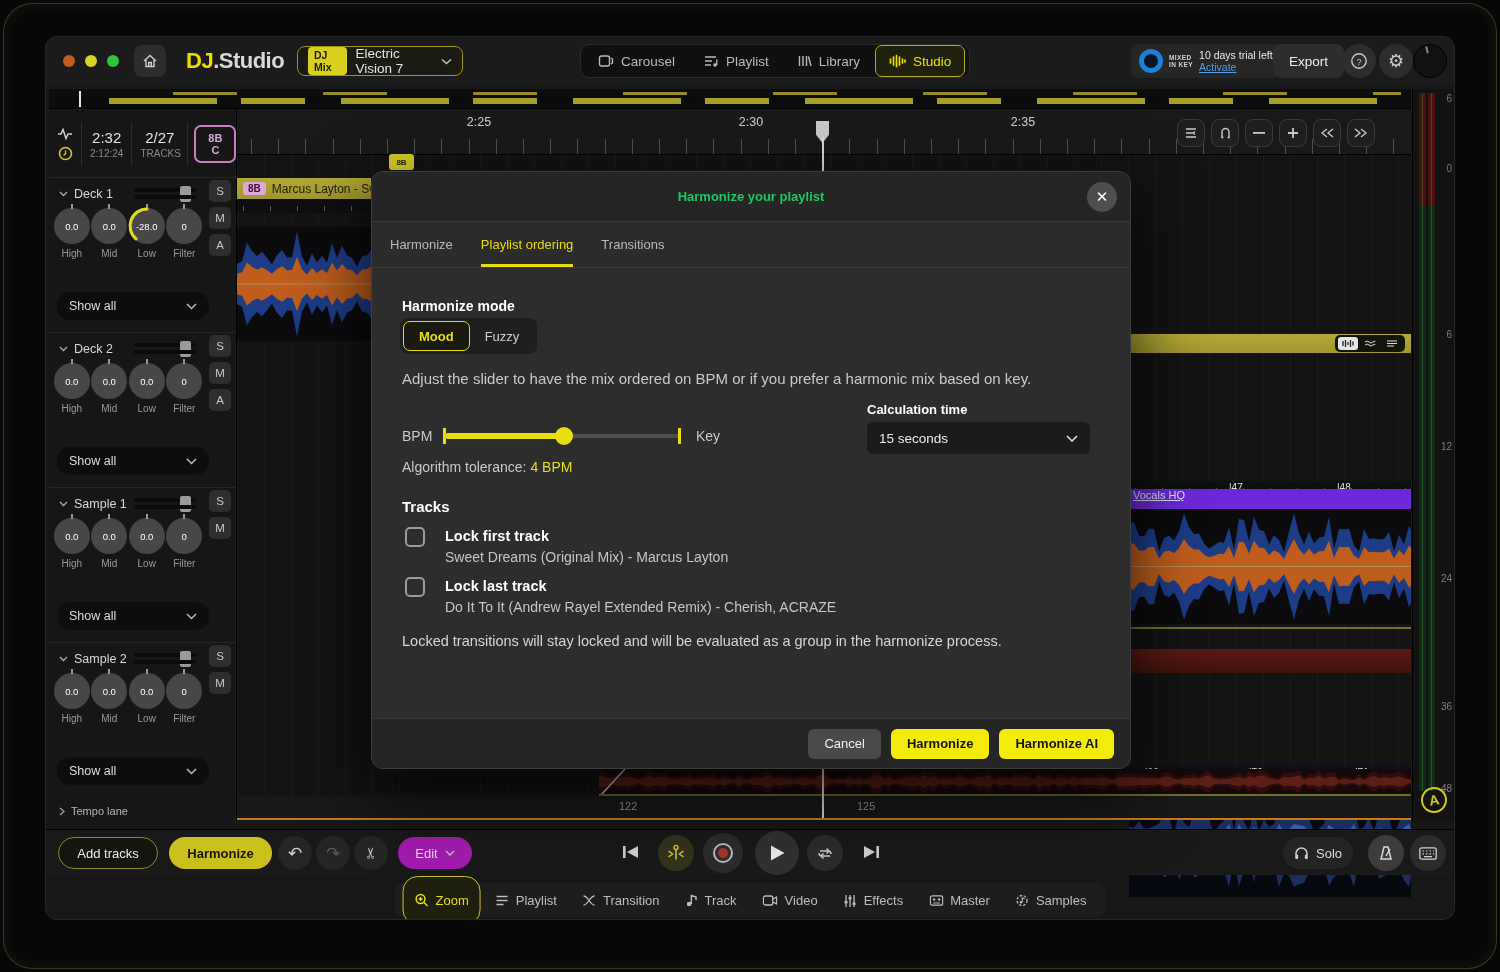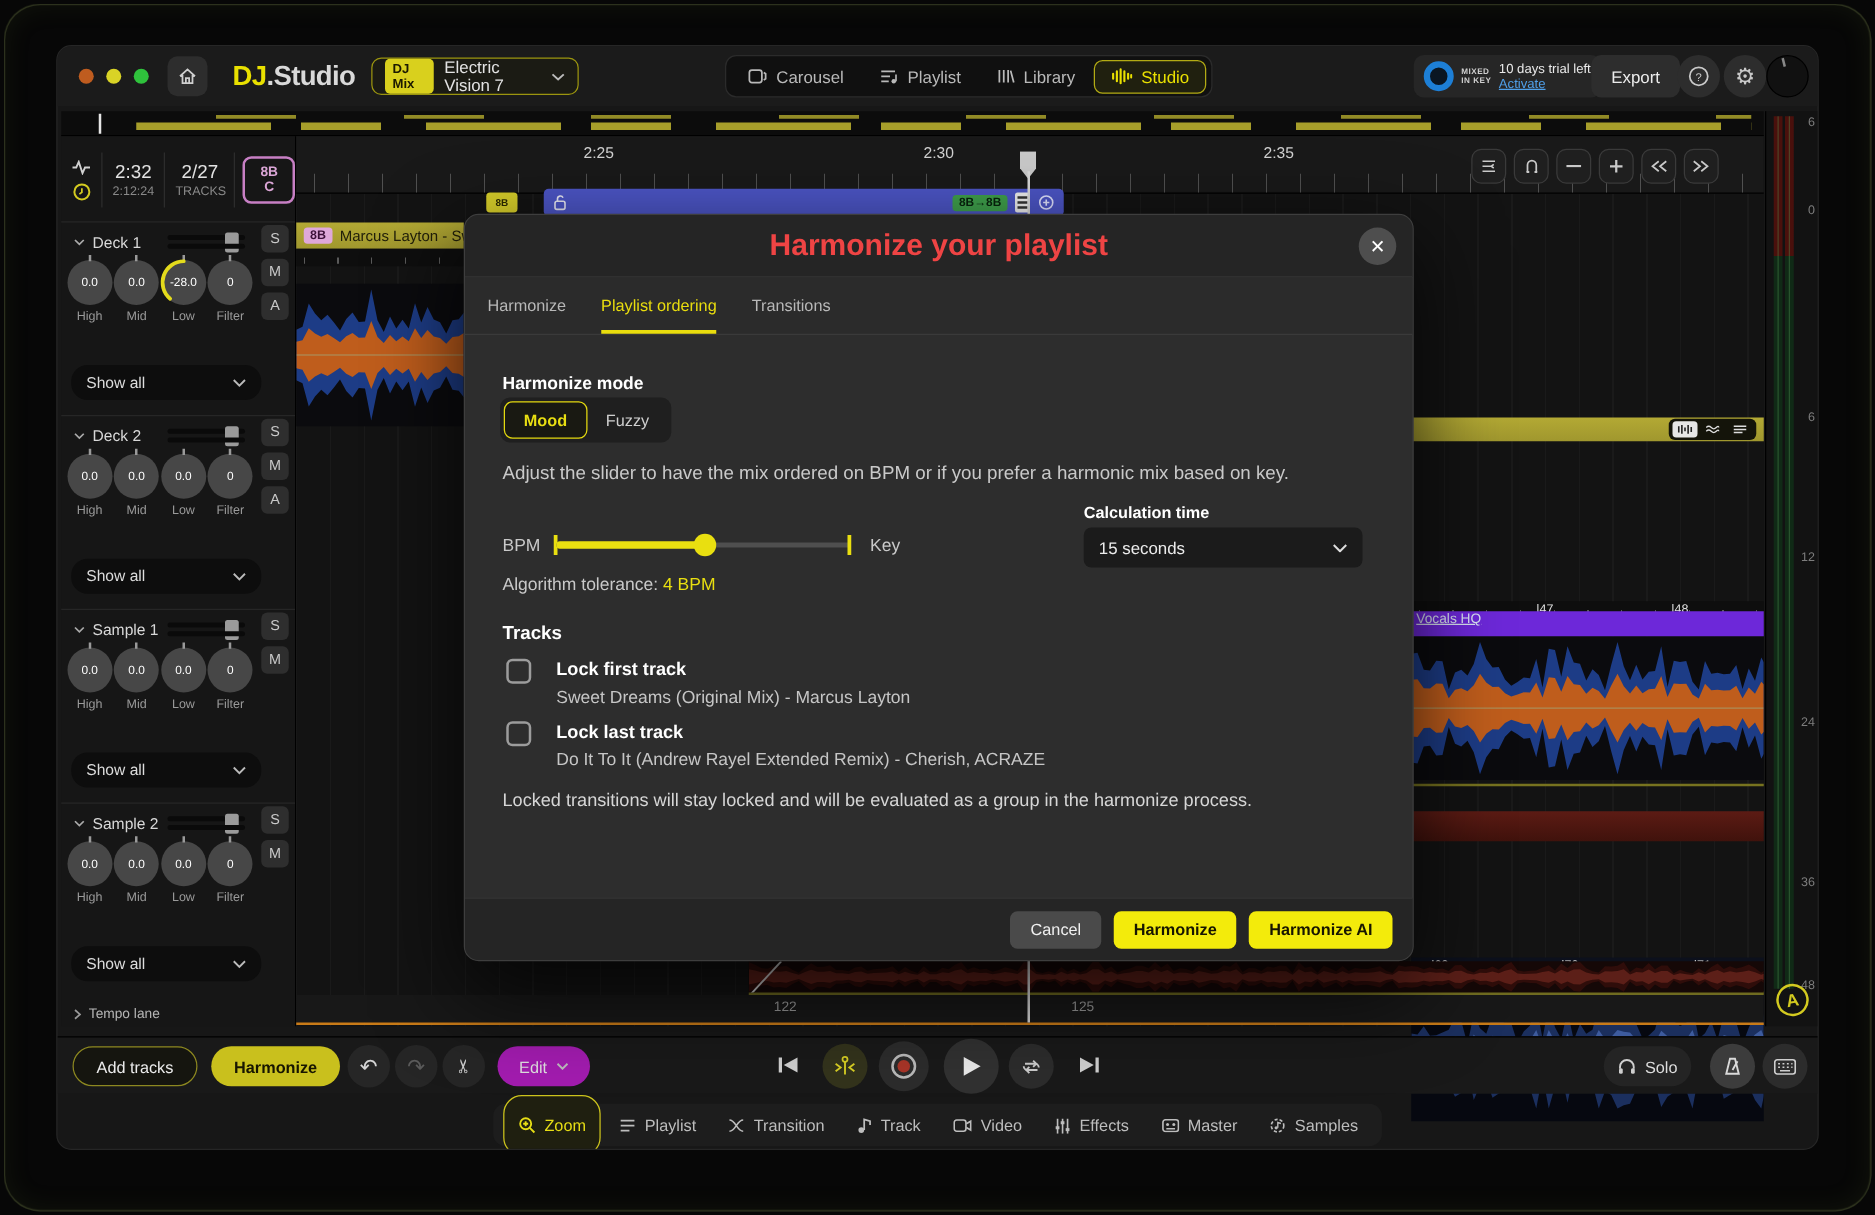--- a/index.html
+++ b/index.html
@@ -15,21 +15,21 @@
   .titlebar { position:absolute; left:0; top:0; width:100%; height:48px; background:#1b1b1b; }
   .tl { width:12px; height:12px; border-radius:50%; top:18px; }
   .iconbtn { background:#2d2d2d; border-radius:8px; display:flex; align-items:center; justify-content:center; }
   .logo { font-size:22px; font-weight:800; letter-spacing:-0.5px; top:11px; }
   .logo .dj { color:#e9e000; } .logo .st { color:#d9d9d9; }
   .projpill { top:9px; height:30px; border:1px solid #9b950f; border-radius:8px; background:#1b1b14;
     display:flex; align-items:center; gap:8px; padding:0 10px; }
   .djmix { background:#d9d01d; color:#1c1a00; font-size:10.5px; font-weight:700; padding:2px 6px; border-radius:4px; }
   .projname { color:#e3e3e3; font-size:13.5px; }
   .nav { top:7px; height:34px; background:#101010; border:1px solid #2b2b2b; border-radius:9px;
-    display:flex; align-items:center; padding:0 4px; gap:2px; }
+    display:flex; padding:0 4px; gap:2px; }
   .navitem { display:flex; align-items:center; gap:7px; color:#b9b9b9; font-size:13.5px; padding:5px 13px; border-radius:7px; }
   .navitem.active { color:#e9e000; border:1px solid #b3ab14; background:#20200f; }
   .mik { top:7px; height:34px; background:#262626; border-radius:8px; display:flex; align-items:center; gap:6px; padding:0 8px; }
   .mik-logo { width:24px; height:24px; border-radius:50%; border:5px solid #1d7fd6; background:#0a1622; }
   .mik-brand { font-size:6.5px; font-weight:800; color:#cfcfcf; line-height:7px; letter-spacing:0.4px; }
   .mik-text { font-size:10.5px; color:#e9e9e9; line-height:12px; }
   .mik-link { font-size:10.5px; color:#4f9fe8; text-decoration:underline; }
   .exportbtn { top:7px; height:34px; padding:0 16px; color:#ececec; font-size:13.5px; }
   .knob-master { top:7px; width:34px; height:34px; border-radius:50%; background:#111; border:1px solid #000; }
   .knob-master:after { content:""; position:absolute; left:50%; top:1px; width:2px; height:7px; background:#888; transform:translateX(-50%) rotate(-14deg); transform-origin:50% 16px; }
@@ -135,21 +135,21 @@
   .btabs { left:50%; top:846px; transform:translateX(-50%); height:34px; background:#1d1d1d; border-radius:10px;
     display:flex; align-items:center; gap:4px; padding:0 8px; z-index:7; }
   .btab { display:flex; align-items:center; gap:7px; color:#bdbdbd; font-size:13px; padding:16px 11px; border-radius:15px; }
   .btab.active { border:1px solid #cdc41d; color:#e6dd15; background:#1f1f10; }
 
   
   .modal { left:325px; top:134px; width:760px; height:598px; background:#2d2d2d; border-radius:12px; z-index:20;
     border:1px solid #3e3e3e; box-shadow:0 24px 70px rgba(0,0,0,0.75); }
   .m-head { position:absolute; left:0; top:0; width:100%; height:50px; background:#252525; border-radius:11px 11px 0 0;
     border-bottom:1px solid #3a3a3a; display:flex; align-items:center; justify-content:center; }
-  .m-title { color:#ef4444; font-size:24px; font-weight:600; }
+  .m-title { color:#22c55e; font-size:13px; font-weight:600; }
   .m-close { position:absolute; right:13px; top:10px; width:30px; height:30px; border-radius:50%; background:#4e4e4e;
     color:#fff; font-size:15px; display:flex; align-items:center; justify-content:center; }
   .m-tabs { position:absolute; left:0; top:50px; width:100%; height:46px; background:#2b2b2b; border-bottom:1px solid #3a3a3a;
     display:flex; align-items:stretch; gap:28px; padding:0 18px; }
   .m-tab { display:flex; align-items:center; gap:7px; color:#b8b8b8; font-size:13px; border-bottom:3px solid transparent; padding-top:2px; }
   .m-tab.active { color:#e9dd0e; border-bottom-color:#e9dd0e; }
   .m-foot { position:absolute; left:0; bottom:0; width:100%; height:50px; background:#252525; border-radius:0 0 11px 11px;
     border-top:1px solid #3a3a3a; display:flex; align-items:center; justify-content:flex-end; gap:10px; padding:0 16px; }
   .mbtn { height:30px; border-radius:6px; font-size:13px; display:flex; align-items:center; justify-content:center; padding:0 16px; }
   .mbtn.gray { background:#4a4a4a; color:#f0f0f0; }
@@ -626,36 +626,20 @@
           </svg></div>
     </div>
 
     <div class="abs oliveline" style="left:892px; top:518px; width:282px;"></div>
     <div class="abs redhead" style="left:892px; top:540px; width:282px; height:24px;"></div>
 
     <div class="abs oliveline" style="left:892px; top:684px; width:282px;"></div>
   </div>
 
   <div class="abs miniclip">8B</div>
-  <div class="abs transbar">
-    <span class="ic">
-        <svg width="12" height="14" viewBox="0 0 12 14">
-          <rect x="2" y="6" width="8" height="6.5" rx="1.5" fill="none" stroke="#e8e8f5" stroke-width="1.3"></rect>
-          <path d="M4 6 V4 a2.3 2.3 0 0 1 4.4 -0.8" fill="none" stroke="#e8e8f5" stroke-width="1.3"></path>
-        </svg>
-      </span>
-    <span class="transbadge">8B→8B</span>
-    <span class="pianoicon"></span>
-    <span class="ic">
-        <svg width="14" height="14" viewBox="0 0 14 14">
-          <circle cx="7" cy="7" r="5.2" fill="none" stroke="#dfe2ff" stroke-width="1.3"></circle>
-          <path d="M7 4.5 V9.5 M4.5 7 H9.5" stroke="#dfe2ff" stroke-width="1.3"></path>
-        </svg>
-      </span>
-  </div>
 
   <div class="abs bstrip">
     <div class="wavegen" style="position:absolute; inset:0;"><svg width="812" height="25" viewBox="0 0 812 25">
           <polygon points="0,0.625 5,2.759631179560529 10,5.431162926892284 15,6.051100527693052 20,3.984395290375687 25,4.466064486021786 30,3.570683465816547 35,6.702646704809741 40,9.267033722274938 45,4.931852612050717 50,1.5007858857643441 55,4.609704138001689 60,4.498272390810598 65,3.2881140399258584 70,6.947864171187393 75,6.903261348842352 80,7.901713708881289 85,4.906372127844953 90,4.266184718743899 95,7.589115504780785 100,6.438344445789699 105,6.055657318898011 110,5.798757014199509 115,4.0916502182335535 120,8.647625755041371 125,4.584584744177119 130,7.632156654610299 135,9.400485942873638 140,3.991596782719716 145,8.456276005820836 150,8.48949095561693 155,5.237773979513441 160,6.460909079096745 165,2.8700848506196053 170,0.625 175,6.86397082089461 180,4.871341166063212 185,6.606469985947478 190,5.964952811354306 195,8.459225161606447 200,7.087004965524102 205,4.882810673292261 210,6.0414641893701635 215,7.892291099624709 220,0.625 225,0.6358495325912372 230,8.105992218689062 235,9.398482825304383 240,8.091929504473228 245,9.642815446318128 250,4.567972382451263 255,8.43031049525598 260,5.907431548635941 265,8.809930035518484 270,7.0228744988446135 275,0.625 280,0.625 285,7.0474602222209795 290,4.133056752756238 295,9.019134820776527 300,7.010267785290489 305,5.896211281279101 310,3.6088108940050017 315,3.5852727479185003 320,5.676018791540991 325,0.625 330,5.09444072829865 335,1.8058557570293488 340,7.705672927235718 345,5.611963257193565 350,6.266029923344469 355,7.9139948257594375 360,3.5158244018442932 365,5.462550267868209 370,7.821060973510612 375,6.954859411168582 380,3.2427983931731443 385,4.355734097935057 390,0.625 395,8.684116049145814 400,5.398182127571636 405,5.562504433805589 410,7.751725492498372 415,4.158024552895222 420,5.039367337455042 425,3.439576360165665 430,3.7806636175606396 435,9.34677285371581 440,0.625 445,5.210575008186424 450,4.245205813139183 455,9.229601212765555 460,3.5351148470537748 465,5.595316796249245 470,7.949307751236484 475,3.7308912827444143 480,7.76245143271517 485,5.49074770574225 490,5.997830511513166 495,6.1586917209933745 500,5.279306673310202 505,3.967007857409774 510,7.527609839837534 515,9.413129217328969 520,3.1624374285805956 525,4.403898278671113 530,3.8134613436996005 535,4.354812196386048 540,6.460785792267415 545,4.809487871464808 550,6.3014350651610584 555,5.74470170213317 560,7.848587439081166 565,3.2767147445352744 570,3.052988530916627 575,7.156636357435491 580,9.030603753577452 585,6.079670411755798 590,6.402872597705573 595,4.1371428132755685 600,6.758491122948181 605,3.0509473166057433 610,0.625 615,7.162623577297199 620,8.241333360236604 625,7.554313307685517 630,7.454012222925668 635,4.979838327679317 640,3.2780117242713445 645,7.422015998978168 650,1.7161618948848627 655,5.403330817562529 660,1.2502493100146257 665,0.625 670,5.618219923658763 675,8.005551880868007 680,8.933900999452453 685,4.035795010393485 690,4.229659694188738 695,3.5711393325938854 700,0.625 705,8.655384334281553 710,4.918080496531911 715,5.918457124880661 720,1.3007464095244377 725,6.496475954681955 730,3.4900653169024736 735,3.3545011578942656 740,9.530467442434746 745,6.793124012870249 750,8.577698627523205 755,9.593886843312067 760,5.524897211440839 765,9.019634528341705 770,4.516260298769341 775,1.8175231871646247 780,6.288900891446975 785,3.973878725338727 790,5.800092782487628 795,4.63356763785705 800,2.5963019715309184 805,5.478797225665768 810,9.139285179658328 815,5.750629204197322 815,19.249370795802676 810,15.860714820341672 805,19.52120277433423 800,22.40369802846908 795,20.36643236214295 790,19.199907217512372 785,21.02612127466127 780,18.711099108553025 775,23.182476812835375 770,20.48373970123066 765,15.980365471658295 760,19.475102788559163 755,15.406113156687933 750,16.422301372476795 745,18.206875987129752 740,15.469532557565254 735,21.645498842105734 730,21.509934683097526 725,18.503524045318045 720,23.699253590475564 715,19.08154287511934 710,20.08191950346809 705,16.344615665718447 700,24.375 695,21.428860667406113 690,20.77034030581126 685,20.964204989606515 680,16.066099000547545 675,16.994448119131995 670,19.381780076341236 665,24.375 660,23.749750689985376 655,19.59666918243747 650,23.283838105115137 645,17.577984001021832 640,21.721988275728656 635,20.020161672320683 630,17.54598777707433 625,17.44568669231448 620,16.758666639763398 615,17.8373764227028 610,24.375 605,21.949052683394257 600,18.24150887705182 595,20.862857186724433 590,18.597127402294426 585,18.9203295882442 580,15.969396246422548 575,17.84336364256451 570,21.94701146908337 565,21.723285255464724 560,17.151412560918835 555,19.25529829786683 550,18.69856493483894 545,20.190512128535193 540,18.539214207732584 535,20.64518780361395 530,21.1865386563004 525,20.596101721328886 520,21.837562571419404 515,15.586870782671031 510,17.472390160162465 505,21.032992142590224 500,19.720693326689798 495,18.841308279006626 490,19.002169488486835 485,19.50925229425775 480,17.23754856728483 475,21.269108717255584 470,17.050692248763518 465,19.404683203750757 460,21.464885152946223 455,15.770398787234445 450,20.754794186860817 445,19.789424991813576 440,24.375 435,15.65322714628419 430,21.21933638243936 425,21.560423639834333 420,19.96063266254496 415,20.84197544710478 410,17.248274507501627 405,19.43749556619441 400,19.601817872428363 395,16.315883950854186 390,24.375 385,20.644265902064944 380,21.757201606826854 375,18.04514058883142 370,17.178939026489388 365,19.53744973213179 360,21.48417559815571 355,17.08600517424056 350,18.73397007665553 345,19.388036742806435 340,17.294327072764283 335,23.19414424297065 330,19.90555927170135 325,24.375 320,19.32398120845901 315,21.414727252081498 310,21.391189105994997 305,19.1037887187209 300,17.989732214709512 295,15.980865179223473 290,20.86694324724376 285,17.95253977777902 280,24.375 275,24.375 270,17.977125501155385 265,16.190069964481516 260,19.09256845136406 255,16.56968950474402 250,20.432027617548737 245,15.357184553681872 240,16.908070495526772 235,15.601517174695617 230,16.89400778131094 225,24.364150467408763 220,24.375 215,17.107708900375293 210,18.958535810629837 205,20.117189326707738 200,17.912995034475898 195,16.540774838393553 190,19.035047188645695 185,18.393530014052523 180,20.12865883393679 175,18.13602917910539 170,24.375 165,22.129915149380395 160,18.539090920903256 155,19.76222602048656 150,16.51050904438307 145,16.543723994179164 140,21.008403217280282 135,15.599514057126362 130,17.3678433453897 125,20.415415255822882 120,16.35237424495863 115,20.908349781766447 110,19.20124298580049 105,18.94434268110199 100,18.5616555542103 95,17.410884495219214 90,20.7338152812561 85,20.093627872155047 80,17.09828629111871 75,18.096738651157647 70,18.052135828812606 65,21.71188596007414 60,20.501727609189402 55,20.39029586199831 50,23.499214114235656 45,20.06814738794928 40,15.732966277725062 35,18.29735329519026 30,21.429316534183453 25,20.533935513978214 20,21.015604709624313 15,18.948899472306948 10,19.568837073107716 5,22.24036882043947 0,24.375 " fill="#2f0d0a"></polygon>
           <polygon points="0,6.325 5,7.435008213371475 10,8.824204721983987 15,9.146572274400388 20,8.071885550995358 25,8.322353532731327 30,7.8567554022246044 35,9.485376286501065 40,10.818857535582968 45,8.564563358266373 50,6.780408660597459 55,8.397046151760879 60,8.339101643221511 65,7.709819300761446 70,9.612889369017445 75,9.589695901398024 80,10.10889112861827 85,8.551313506479374 90,8.218416053746827 95,9.946340062486009 100,9.347939111810643 105,9.148941805826965 110,9.015353647383744 115,8.127658113481449 120,10.496765392621514 125,8.3839840669721 130,9.968721460397354 135,10.888252690294292 140,8.075630327014252 145,10.397263523026835 150,10.414535296920803 155,8.72364246934699 160,9.359672721130307 165,7.492444122322195 170,6.325 175,9.569264826865197 180,8.53309740635287 185,9.435364392692689 190,9.10177546190424 195,10.398797084035351 200,9.685242582072533 205,8.539061550111976 210,9.141561378472485 215,10.103991371804849 220,6.325 225,6.330641756947443 230,10.215115953718312 235,10.887211069158278 240,10.207803342326079 245,11.014264032085427 250,8.375345638874656 255,10.38376145753311 260,9.07186440529069 265,10.581163618469612 270,9.651894739399198 275,6.325 280,6.325 285,9.66467931555491 290,8.149189511433242 295,10.689950106803794 300,9.645339248351053 305,9.066029866265133 310,7.8765816648826 315,7.86434182891762 320,8.951529771601315 325,6.325 330,8.649109178715298 335,6.939044993655261 340,10.006949922162573 345,8.918220893740653 350,9.258335560139123 355,10.115277309394907 360,7.828228688959032 365,8.840526139291468 370,10.066951706225518 375,9.616526893807663 380,7.686255164450035 385,8.26498173092623 390,6.325 395,10.515740345555823 400,8.80705470633725 405,8.892502305578907 410,10.030897256099154 415,8.162172767505515 420,8.620471015476621 425,7.788579707286146 430,7.965945081131532 435,10.860321883932222 440,6.325 445,8.70949900425694 450,8.207507022832374 455,10.799392630638089 460,7.8382597204679625 465,8.909564734049606 470,10.133640030642972 475,7.9400634670270955 480,10.036474745011889 485,8.85518880698597 490,9.118871865986847 495,9.202519694916555 500,8.745239470121305 505,8.062844085853083 510,9.914357116715518 515,10.894827193011064 520,7.644467462861909 525,8.29002710490898 530,7.982999898723792 535,8.264502342120744 540,9.359608611979056 545,8.5009336931617 550,9.27674623388375 555,8.987244885109249 560,10.081265468322206 565,7.703891667158342 570,7.587554036076646 575,9.721450905866455 580,10.695913951860275 585,9.161428614113014 590,9.329493750806899 595,8.151314262903295 600,9.514415383933054 605,7.586492604634986 610,6.325 615,9.724564260194544 620,10.285493347323033 625,9.92824291999647 630,9.876086355921347 635,8.589515930393244 640,7.704566096621099 645,9.859448319468648 650,6.892404185340128 655,8.809732025132515 660,6.650129641207605 665,6.325 670,8.921474360302557 675,10.162886978051363 680,10.645628519715276 685,8.098613405404613 690,8.199423040978143 695,7.856992452948821 700,6.325 705,10.500799853826408 710,8.557401858196593 715,9.077597704937943 720,6.676388132952708 725,9.378167496434617 730,7.814833964789286 735,7.744340602105018 740,10.955843070066068 745,9.532424486692529 750,10.460403286312067 755,10.988821158522274 760,8.872946549949237 765,10.690209954737686 770,8.348455355360057 775,6.945112057325605 780,9.270228463552428 785,8.066416937176138 790,9.016048246893567 795,8.409455171685666 800,7.350077025196077 805,8.8489745573462 810,10.75242829342233 815,8.990327186182608 815,16.009672813817392 810,14.24757170657767 805,16.1510254426538 800,17.64992297480392 795,16.590544828314336 790,15.983951753106433 785,16.933583062823864 780,15.729771536447572 775,18.054887942674394 770,16.65154464463994 765,14.309790045262314 760,16.127053450050763 755,14.011178841477726 750,14.539596713687933 745,15.467575513307471 740,14.044156929933932 735,17.25565939789498 730,17.185166035210713 725,15.621832503565383 720,18.32361186704729 715,15.922402295062057 710,16.442598141803405 705,14.499200146173592 700,18.675 695,17.14300754705118 690,16.800576959021857 685,16.901386594595387 680,14.354371480284724 675,14.837113021948637 670,16.078525639697443 665,18.675 660,18.349870358792394 655,16.190267974867485 650,18.107595814659874 645,15.140551680531352 640,17.2954339033789 635,16.410484069606756 630,15.123913644078653 625,15.07175708000353 620,14.714506652676967 615,15.275435739805456 610,18.675 605,17.413507395365013 600,15.485584616066946 595,16.848685737096705 590,15.670506249193101 585,15.838571385886986 580,14.304086048139725 575,15.278549094133545 570,17.412445963923354 565,17.29610833284166 560,14.918734531677794 555,16.01275511489075 550,15.72325376611625 545,16.4990663068383 540,15.640391388020944 535,16.735497657879257 530,17.01700010127621 525,16.70997289509102 520,17.35553253713809 515,14.105172806988936 510,15.085642883284482 505,16.937155914146917 500,16.254760529878695 495,15.797480305083445 490,15.881128134013153 485,16.14481119301403 480,14.963525254988111 475,17.059936532972905 470,14.866359969357028 465,16.090435265950394 460,17.161740279532037 455,14.200607369361911 450,16.792492977167626 445,16.29050099574306 440,18.675 435,14.139678116067778 430,17.034054918868467 425,17.211420292713854 420,16.37952898452338 415,16.837827232494483 410,14.969102743900846 405,16.10749769442109 400,16.19294529366275 395,14.484259654444177 390,18.675 385,16.73501826907377 380,17.313744835549965 375,15.383473106192337 370,14.933048293774482 365,16.15947386070853 360,17.171771311040967 355,14.884722690605093 350,15.741664439860877 345,16.081779106259347 340,14.993050077837427 335,18.060955006344738 330,16.3508908212847 325,18.675 320,16.048470228398685 315,17.13565817108238 310,17.1234183351174 305,15.933970133734867 300,15.354660751648947 295,14.310049893196206 290,16.850810488566758 285,15.33532068444509 280,18.675 275,18.675 270,15.348105260600802 265,14.418836381530388 260,15.92813559470931 255,14.61623854246689 250,16.624654361125344 245,13.985735967914573 240,14.792196657673921 235,14.112788930841722 230,14.784884046281688 225,18.669358243052557 220,18.675 215,14.896008628195151 210,15.858438621527515 205,16.460938449888026 200,15.314757417927467 195,14.601202915964649 190,15.89822453809576 185,15.564635607307311 180,16.46690259364713 175,15.430735173134803 170,18.675 165,17.507555877677806 160,15.640327278869693 155,16.276357530653012 150,14.585464703079197 145,14.602736476973165 140,16.924369672985748 135,14.111747309705708 130,15.031278539602646 125,16.6160159330279 120,14.503234607378486 115,16.87234188651855 110,15.984646352616256 105,15.851058194173035 100,15.652060888189357 95,15.053659937513991 90,16.78158394625317 85,16.448686493520626 80,14.89110887138173 75,15.410304098601976 70,15.387110630982555 65,17.290180699238554 60,16.66089835677849 55,16.60295384823912 50,18.21959133940254 45,16.435436641733627 40,14.181142464417032 35,15.514623713498935 30,17.143244597775396 25,16.677646467268673 20,16.928114449004642 15,15.853427725599612 10,16.17579527801601 5,17.564991786628525 0,18.675 " fill="#5c1f18"></polygon>
           <rect y="12" width="812" height="1" fill="rgba(0,0,0,0)"></rect>
         </svg></div>
     <svg class="abs" style="left:0; top:0;" width="30" height="27">
         <path d="M26 0 L2 26" stroke="#cfcfcf" stroke-width="1.5" fill="none"></path>
       </svg>

